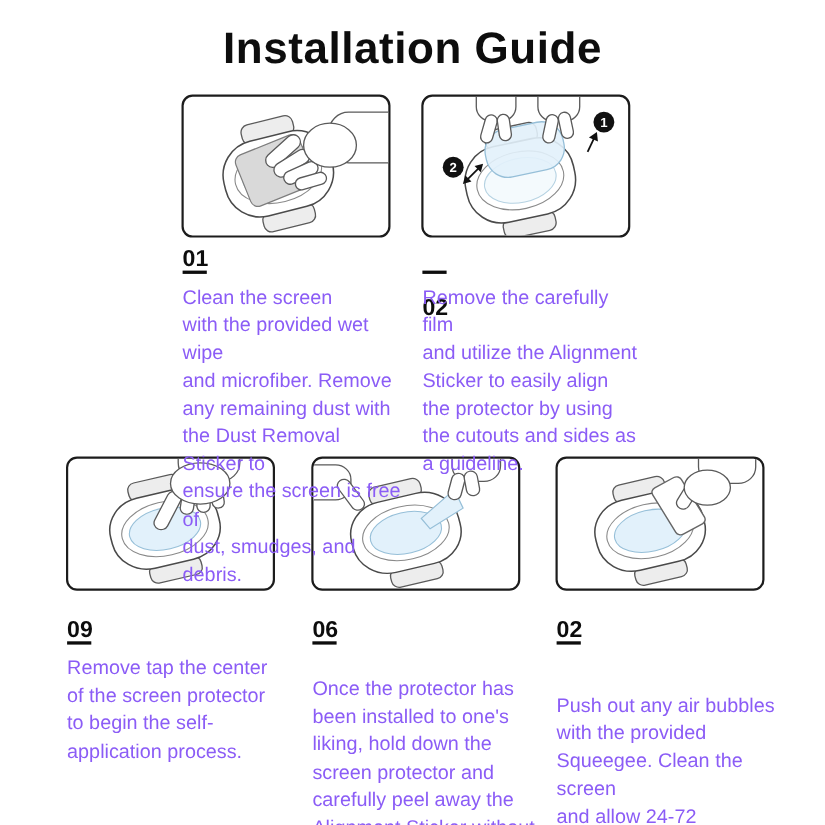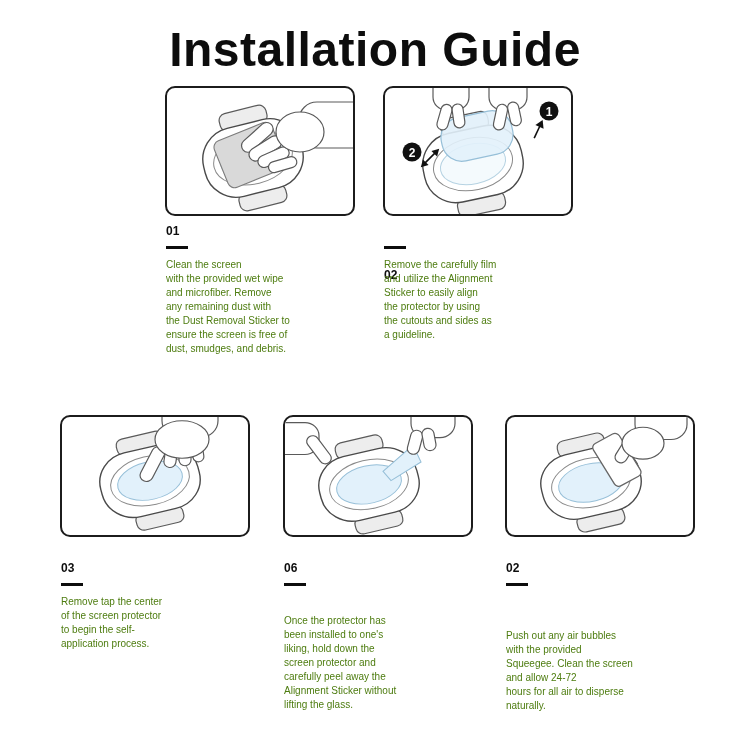--- a/index.html
+++ b/index.html
@@ -3,36 +3,36 @@
 <meta charset="utf-8">
 <style>
   * { margin:0; padding:0; box-sizing:border-box; }
   html,body { background:#ffffff; }
   body {
     width:750px; height:750px; position:relative; overflow:hidden;
     font-family:"Liberation Sans", sans-serif; color:#111111;
   }
   .title {
     position:absolute; top:22px; left:0; width:750px; text-align:center;
-    font-size:48px; font-weight:700; letter-spacing:0.5px; color:#0d0d0d;
+    font-size:40px; font-weight:700; letter-spacing:0.5px; color:#0d0d0d;
   }
   .panel {
     position:absolute; border:2px solid #1c1c1c; border-radius:10px;
     background:#ffffff; overflow:hidden;
   }
   .panel svg { display:block; width:100%; height:100%; }
   .panel-1 { left:165px; top:86px;  width:190px; height:130px; }
   .panel-2 { left:383px; top:86px;  width:190px; height:130px; }
   .panel-3 { left:60px;  top:415px; width:190px; height:122px; }
   .panel-4 { left:283px; top:415px; width:190px; height:122px; }
   .panel-5 { left:505px; top:415px; width:190px; height:122px; }
-  .step-num { position:absolute; font-size:12px; font-weight:700; color:#0d0d0d; }
+  .step-num { position:absolute; font-size:21px; font-weight:700; color:#0d0d0d; }
   .step-rule { position:absolute; width:22px; height:3px; background:#0d0d0d; }
   .step-text {
-    position:absolute; font-size:10px; line-height:1.4; color:#4d7c0f;
+    position:absolute; font-size:18px; line-height:1.4; color:#8b5cf6;
     white-space:pre-line;
   }
   .num-1 { left:166px; top:224px; } .rule-1 { left:166px; top:246px; }
   .text-1 { left:166px; top:258px; width:200px; }
   .num-2 { left:384px; top:224px;margin-top:44px; } .rule-2 { left:384px; top:246px; }
   .text-2 { left:384px; top:258px; width:200px; }
   .num-3 { left:61px;  top:561px; } .rule-3 { left:61px;  top:583px; }
   .text-3 { left:61px;  top:595px; width:206px; }
   .num-4 { left:284px; top:561px; } .rule-4 { left:284px; top:583px; }
   .text-4 { left:284px; top:595px; width:212px;margin-top:19px; }
@@ -181,21 +181,21 @@
 
 <div class="step-num num-2">02</div>
 <div class="step-rule rule-2"></div>
 <div class="step-text text-2">Remove the carefully film
 and utilize the Alignment
 Sticker to easily align
 the protector by using
 the cutouts and sides as
 a guideline.</div>
 
-<div class="step-num num-3">03</div>
+<div class="step-num num-3">09</div>
 <div class="step-rule rule-3"></div>
 <div class="step-text text-3">Remove tap the center
 of the screen protector
 to begin the self-
 application process.</div>
 
 <div class="step-num num-4">06</div>
 <div class="step-rule rule-4"></div>
 <div class="step-text text-4">Once the protector has
 been installed to one's

